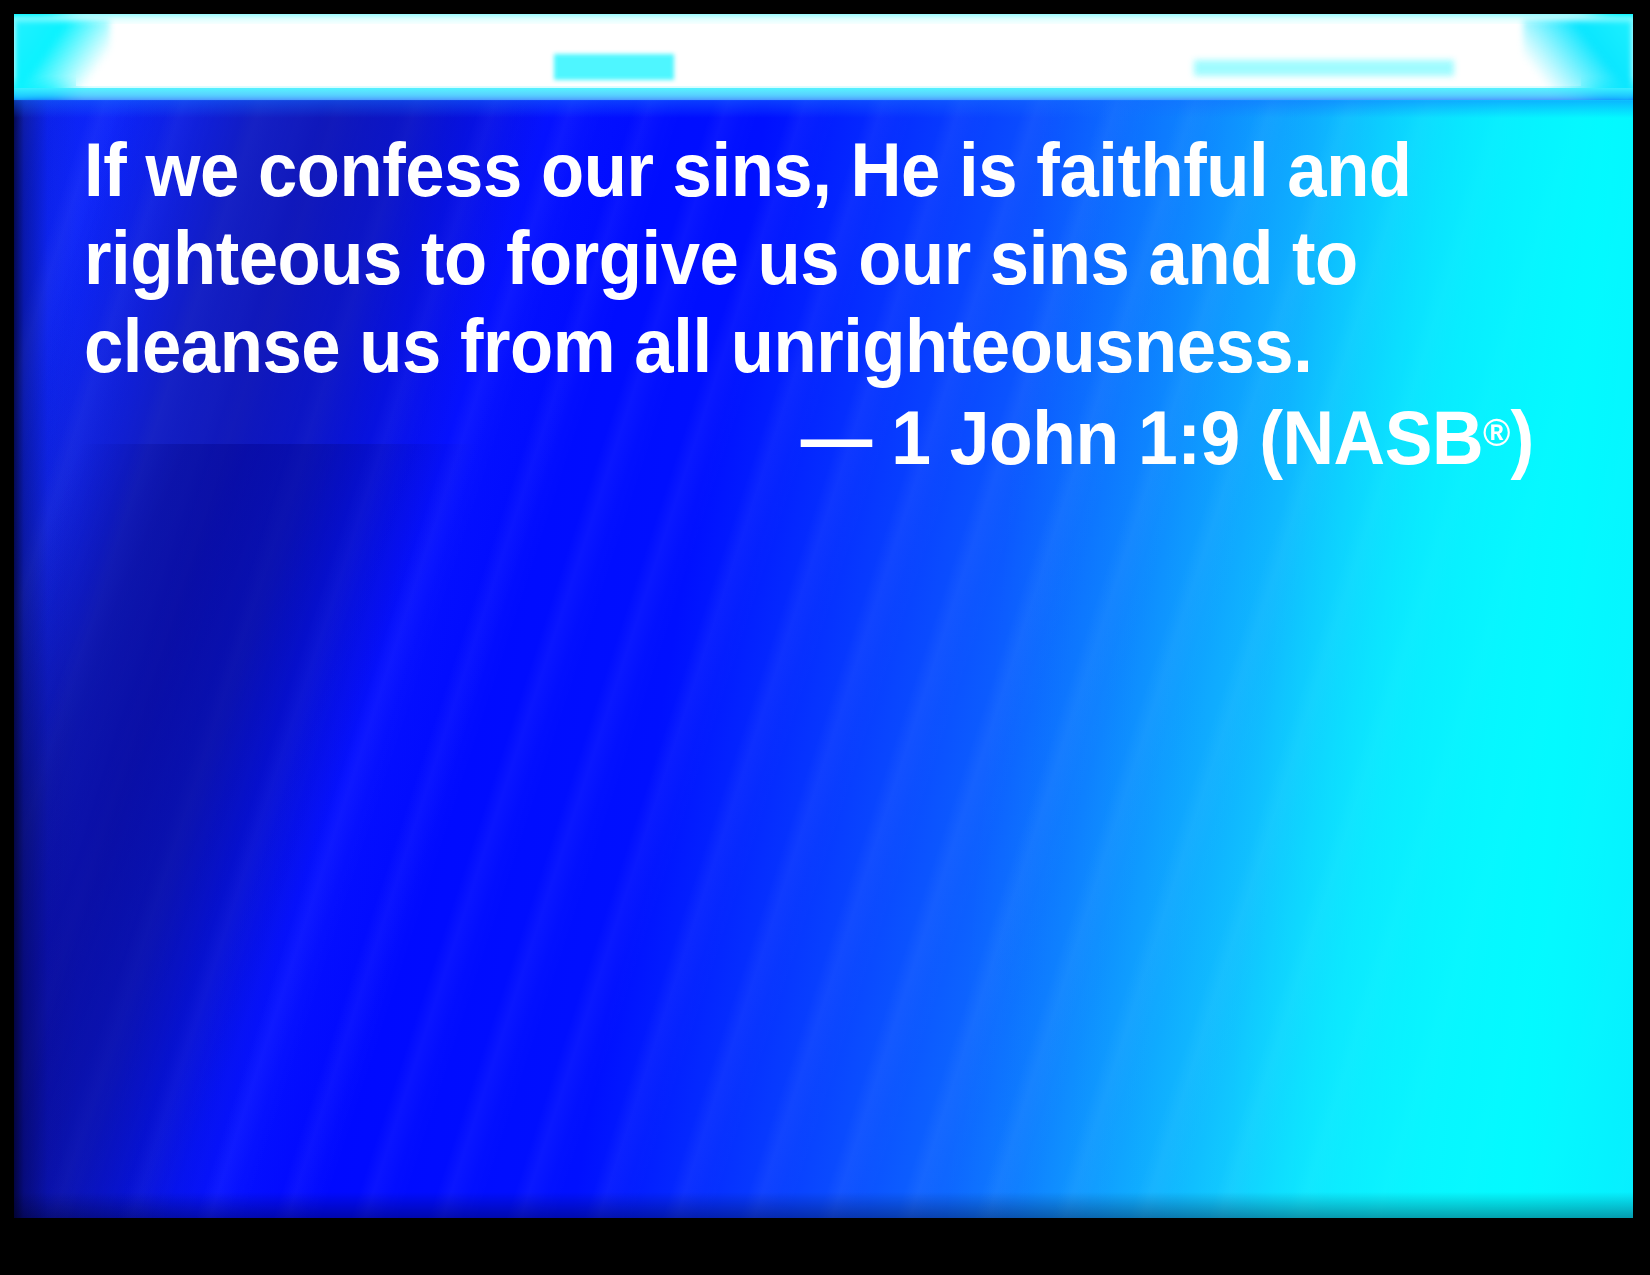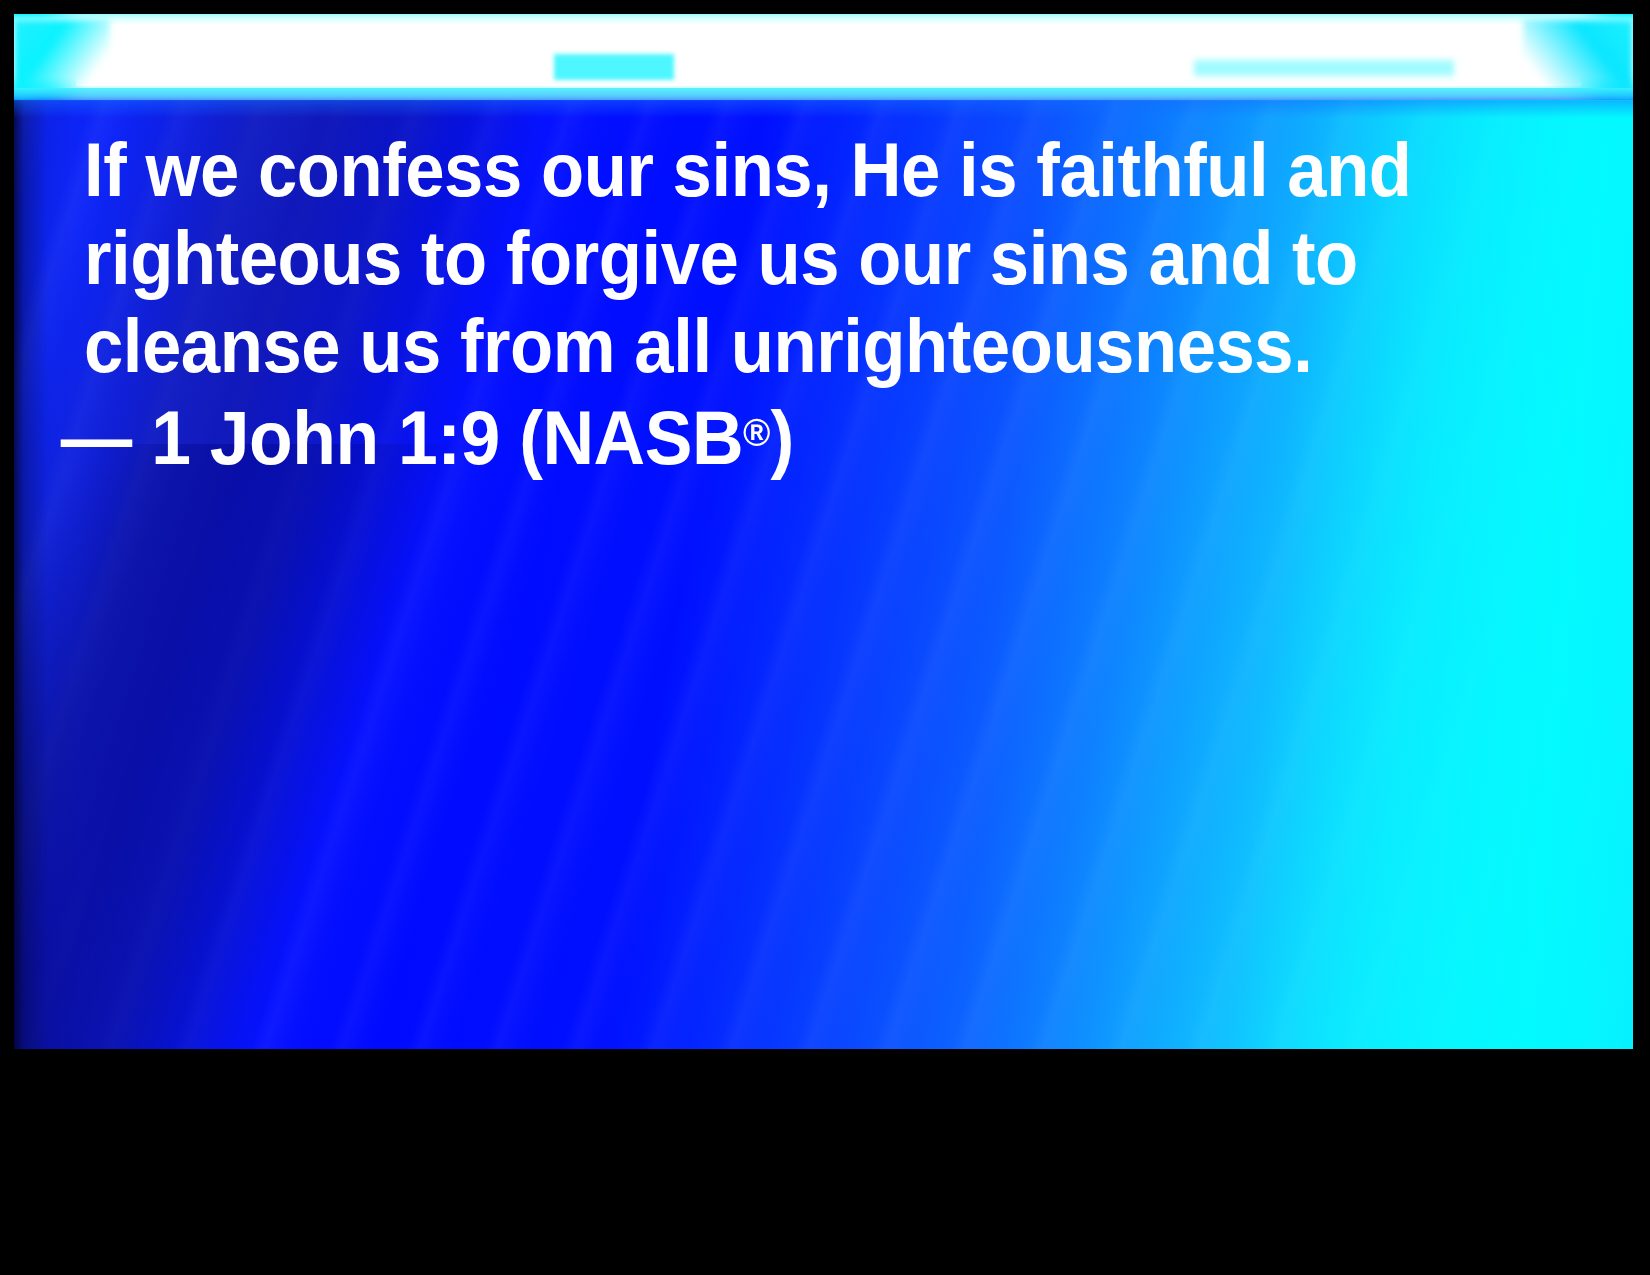--- a/index.html
+++ b/index.html
@@ -10,21 +10,21 @@
   body {
     width: 1650px;
     height: 1275px;
     overflow: hidden;
   }
 
   
   #slide {
     position: relative;
     width: 1650px;
-    height: 1049px;
+    height: 1275px;
     background: #000000;
     overflow: hidden;
     font-family: "Liberation Sans", "DejaVu Sans", sans-serif;
   }
 
   
   #canvas {
     position: absolute;
     left: 14px;
     top: 14px;
@@ -246,20 +246,21 @@
 
   #verse-line-1 { top: 118px; }
   #verse-line-2 { top: 206px; }
   #verse-line-3 { top: 294px; }
 
   #attribution {
     position: absolute;
     left: 0;
     top: 380px;
     width: 1520px;
+    text-align: right;
     color: #ffffff;
     font-weight: bold;
     font-size: 76px;
     line-height: 76px;
     letter-spacing: -0.5px;
     white-space: nowrap;
   }
   #attribution .inner {
     display: inline-block;
     transform: scaleX(0.94);

